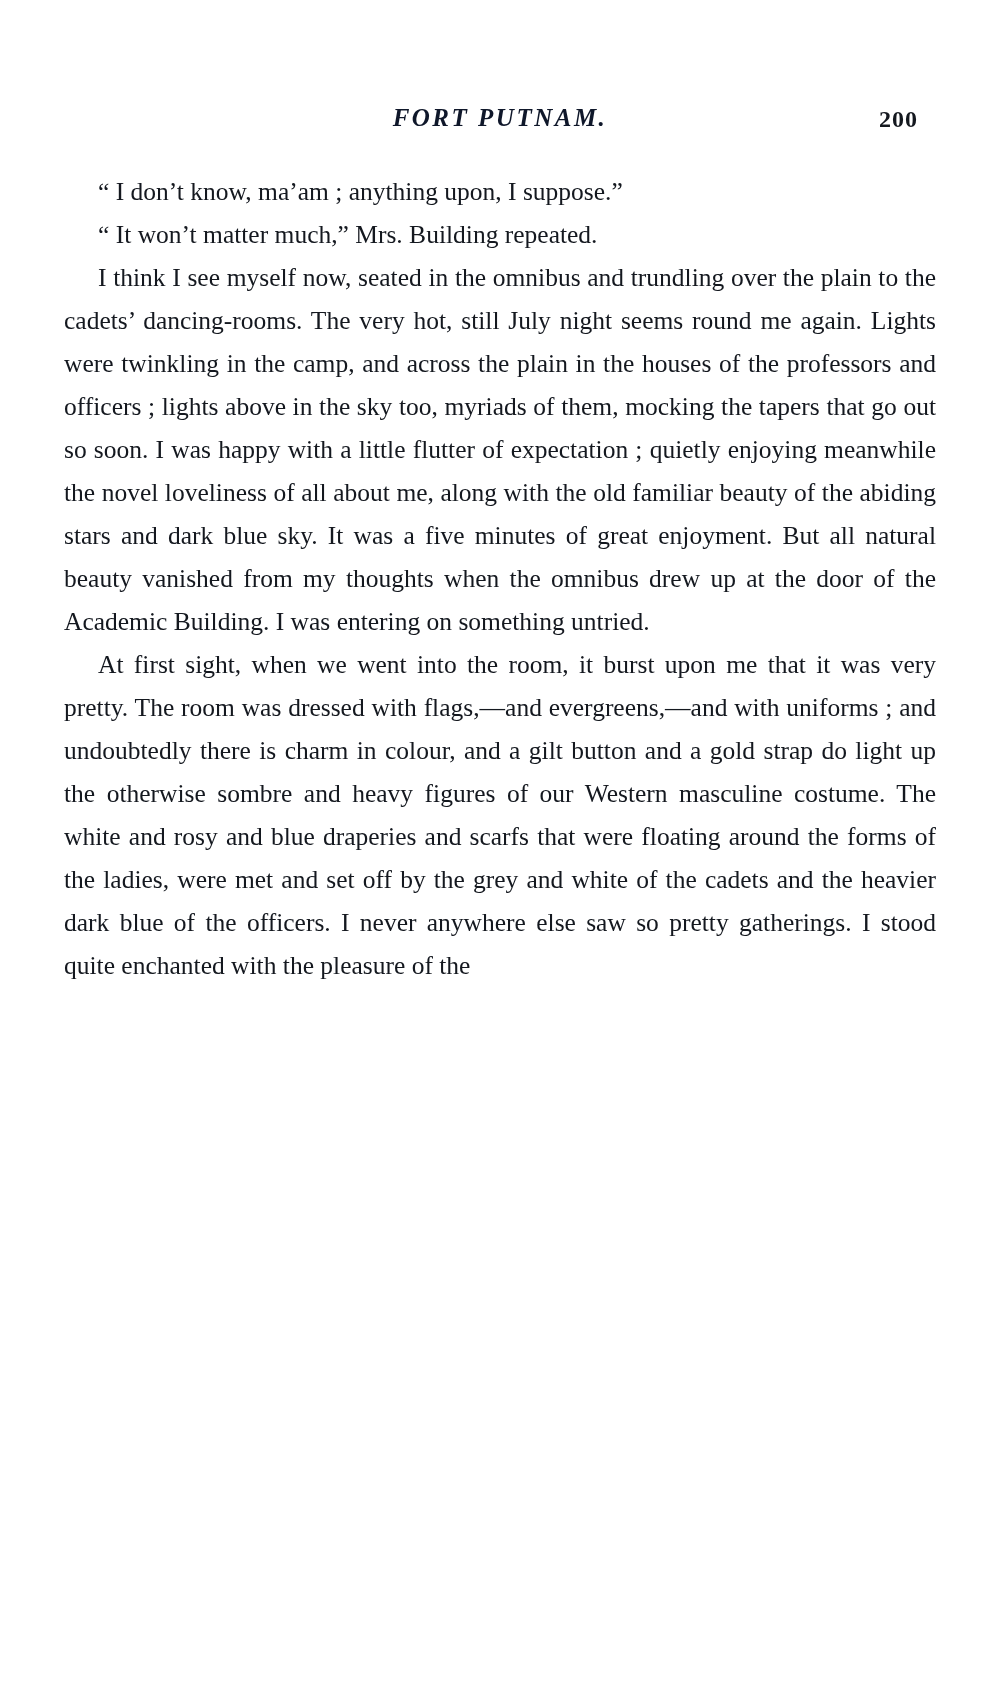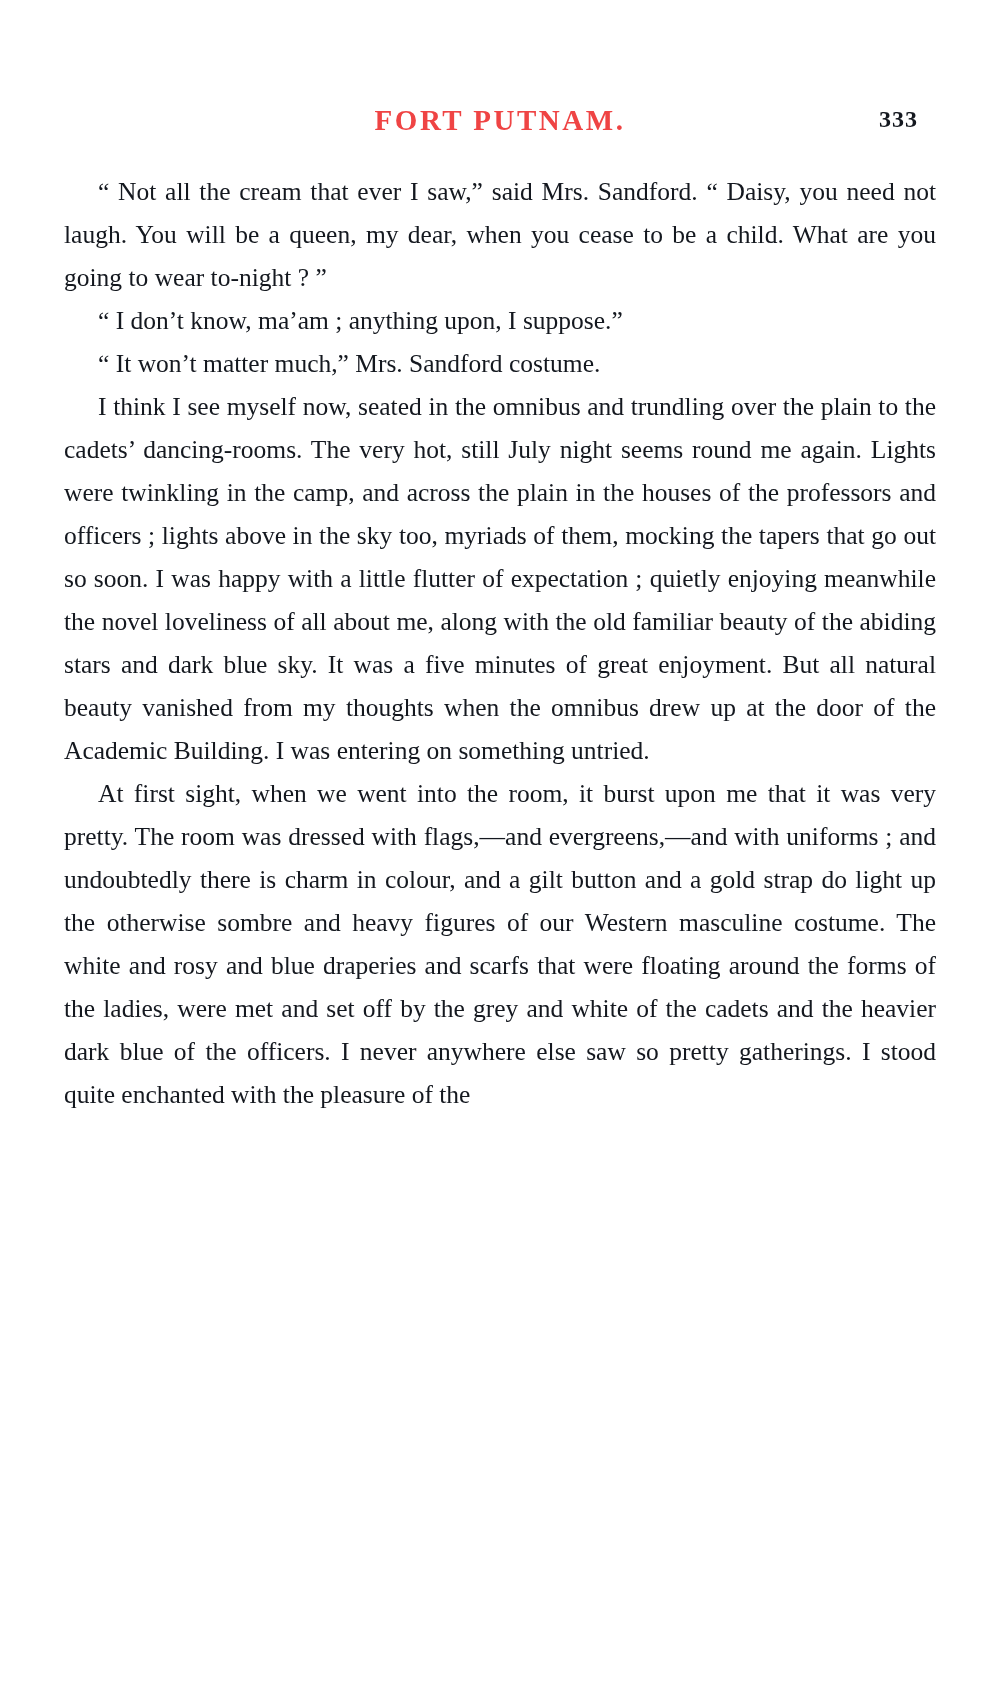--- a/index.html
+++ b/index.html
@@ -28,24 +28,25 @@
     height: 48px;
     margin-bottom: 26px;
   }
   .running-head {
     position: absolute;
     left: 0;
     right: 0;
     top: 8px;
     text-align: center;
     font-family: "Liberation Serif", serif;
+    font-style: italic;
     font-weight: bold;
-    font-size: 29px;
+    font-size: 25px;
     letter-spacing: 2.5px;
-    color: #ef4444;
+    color: #0f172a;
   }
   .folio {
     position: absolute;
     right: 18px;
     top: 10px;
     font-family: "Liberation Serif", serif;
     font-weight: bold;
     font-size: 24px;
     letter-spacing: 1px;
     color: #14181f;
@@ -64,24 +65,23 @@
     font-family: "Liberation Serif", serif;
   }
 </style>
 </head>
 <body>
 
 <div class="page">
 
   <div class="header">
     <div class="running-head">FORT PUTNAM.</div>
-    <div class="folio">333</div>
+    <div class="folio">200</div>
   </div>
 
   <div class="body-text">
-    <p>“ Not all the cream that ever I saw,” said Mrs. Sandford. “ Daisy, you need not laugh.   You will be a queen, my dear, when you cease to be a child.   What are you going to wear to-night ? ”</p>
     <p>“ I don’t know, ma’am ;  anything upon, I suppose.”</p>
-    <p>“ It won’t matter much,” Mrs. Sandford costume.</p>
+    <p>“ It won’t matter much,” Mrs. Building repeated.</p>
     <p>I think I see myself now, seated in the omnibus and trundling over the plain to the cadets’ dancing-rooms.   The very hot, still July night seems round me again.   Lights were twinkling in the camp, and across the plain in the houses of the professors and officers ;  lights above in the sky too, myriads of them, mocking the tapers that go out so soon.   I was happy with a little flutter of expectation ;  quietly enjoying meanwhile the novel loveliness of all about me, along with the old familiar beauty of the abiding stars and dark blue sky.   It was a five minutes of great enjoyment.   But all natural beauty vanished from my thoughts when the omnibus drew up at the door of the Academic Building.   I was entering on something untried.</p>
     <p>At first sight, when we went into the room, it burst upon me that it was very pretty.   The room was dressed with flags,—and evergreens,—and with uniforms ;  and undoubtedly there is charm in colour, and a gilt button and a gold strap do light up the otherwise sombre and heavy figures of our Western masculine costume.   The white and rosy and blue draperies and scarfs that were floating around the forms of the ladies, were met and set off by the grey and white of the cadets and the heavier dark blue of the officers.   I never anywhere else saw so pretty gatherings.   I stood quite enchanted with the pleasure of the</p>
   </div>
 
 </div>
 
 </body></html>

